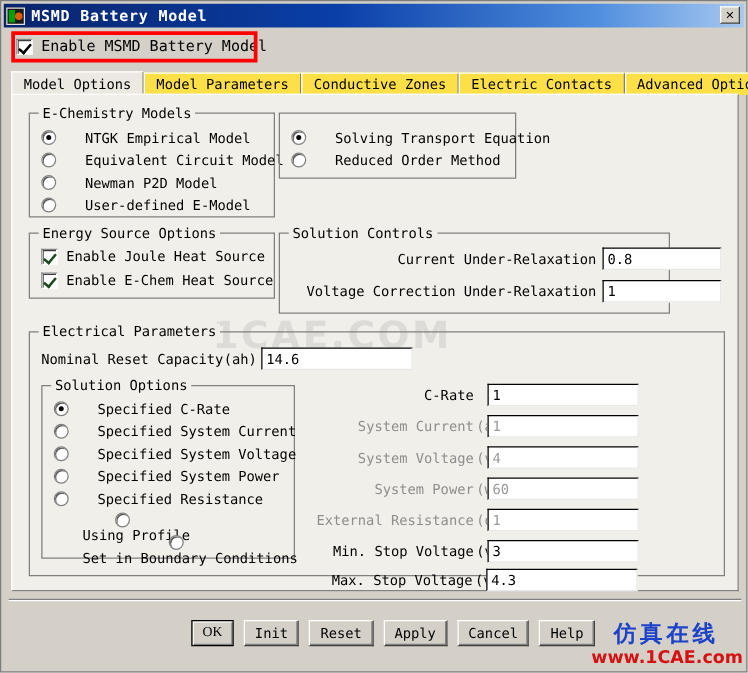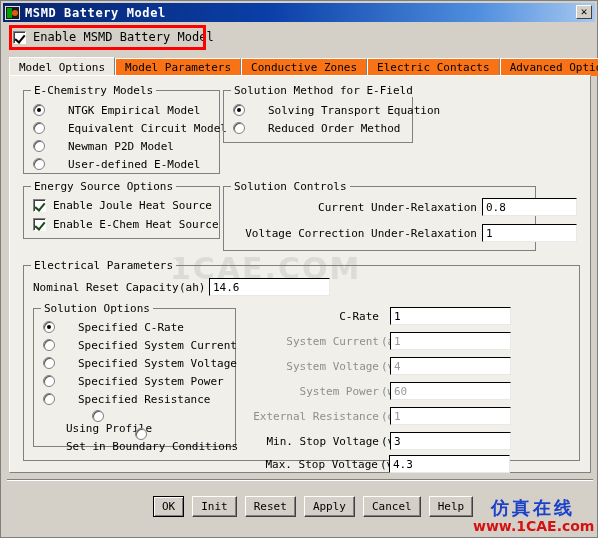--- a/index.html
+++ b/index.html
@@ -139,21 +139,21 @@
     position: absolute;
     left: 8px; top: 56px;
     width: 582px; height: 19px;
     display: flex;
     align-items: flex-end;
   }
   .tab {
     height: 18px;
     line-height: 18px;
     padding: 0 9px;
-    background: #f97316;
+    background: #fde047;
     border-top: 1px solid #ffffff;
     border-left: 1px solid #ffffff;
     border-right: 1px solid #808080;
     font-family: "DejaVu Sans Mono", monospace;
     font-size: 11px;
     color: #000000;
     white-space: nowrap;
     box-sizing: border-box;
     cursor: default;
   }
@@ -299,20 +299,21 @@
     color: #000000;
     line-height: 19px;
     text-align: center;
     box-sizing: border-box;
     cursor: default;
   }
   .btn.default {
     border: 1px solid #000000;
     box-shadow: inset 1px 1px 0 #ffffff, inset -1px -1px 0 #808080;
     line-height: 19px;
+    font-family: Liberation Serif, serif;
   }
 
   
   .wm-big {
     position: absolute;
     left: 168px; top: 255px;
     font-family: "DejaVu Sans", sans-serif;
     font-size: 30px;
     font-weight: bold;
     color: rgba(150,150,150,0.22);
@@ -387,21 +388,20 @@
         <div class="rb"></div>
         <div class="rb-label">Newman P2D Model</div>
       </div>
       <div class="radio-row" style="left:9px; top:66px;">
         <div class="rb"></div>
         <div class="rb-label">User-defined E-Model</div>
       </div>
     </div>
 
     <div class="group" style="left:213px; top:14px; width:190px; height:53px;">
-      <div class="glabel">Solution Method for E-Field</div>
       <div class="radio-row" style="left:9px; top:12px;">
         <div class="rb on"></div>
         <div class="rb-label">Solving Transport Equation</div>
       </div>
       <div class="radio-row" style="left:9px; top:30px;">
         <div class="rb"></div>
         <div class="rb-label">Reduced Order Method</div>
       </div>
     </div>
 

